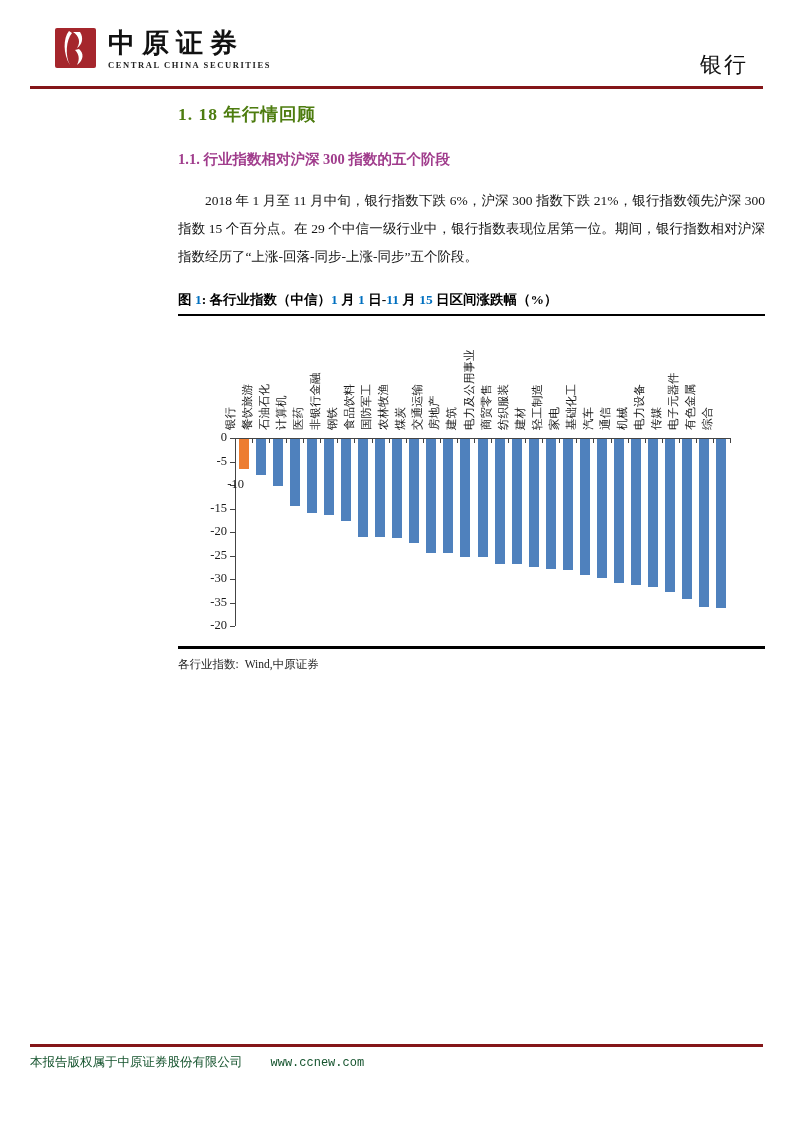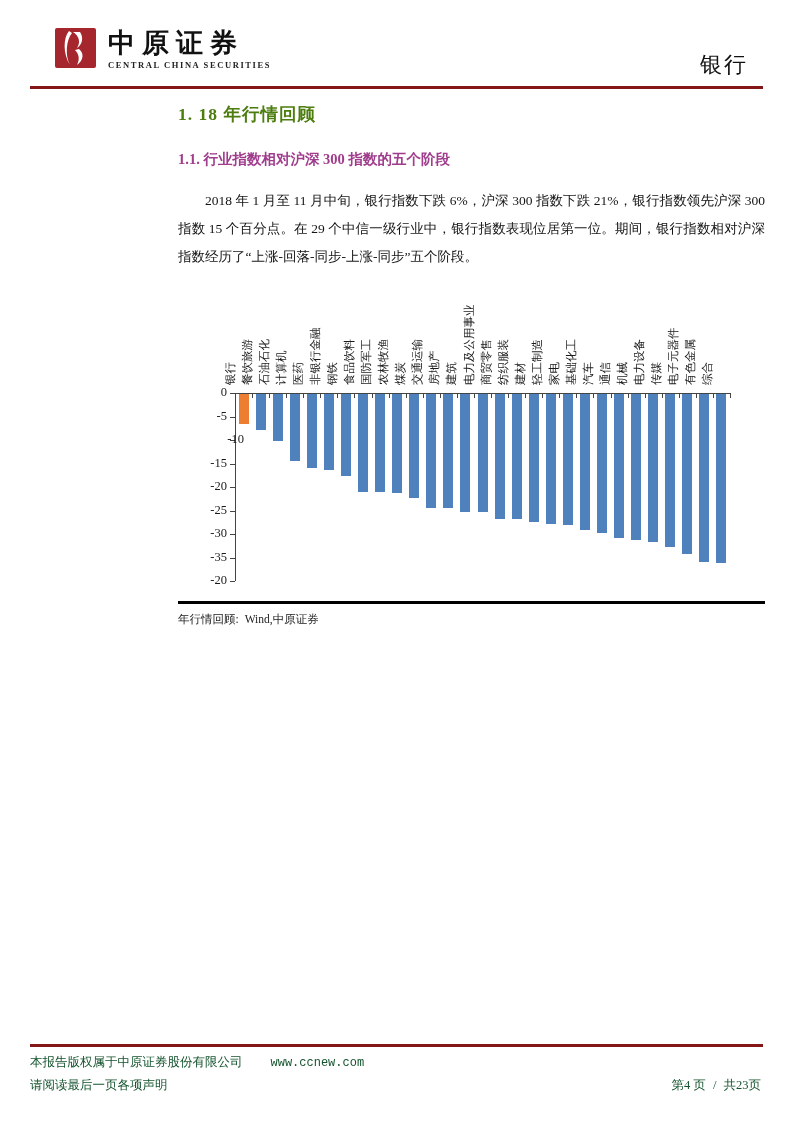--- a/index.html
+++ b/index.html
@@ -63,20 +63,21 @@
     <div class="sector">银行</div>
   </div>
   <div class="rule-maroon rule-header"></div>
 
   <div class="main">
     <h1 class="sec">1. 18 年行情回顾</h1>
     <h2 class="sec">1.1. 行业指数相对沪深 300 指数的五个阶段</h2>
 
     <p class="body">2018 年 1 月至 11 月中旬，银行指数下跌 6%，沪深 300 指数下跌 21%，银行指数领先沪深 300 指数 15 个百分点。在 29 个中信一级行业中，银行指数表现位居第一位。期间，银行指数相对沪深指数经历了“上涨-回落-同步-上涨-同步”五个阶段。</p>
 
+    <div class="fig-title" id="fig-title"><span>图 </span><span class="num">1</span><span>: 各行业指数（中信）</span><span class="num">1</span><span> 月 </span><span class="num">1</span><span> 日-</span><span class="num">11</span><span> 月 </span><span class="num">15</span><span> 日区间涨跌幅（%）</span></div>
 
     <div class="chart" id="chart">
         <div class="axis-line" style="left: 57px; top: 122px; width: 1px; height: 188px;"></div>
         <div class="axis-line" style="left: 57px; top: 122px; width: 495px; height: 1px;"></div>
         <div class="axis-line" style="left: 52px; top: 122px; width: 5px; height: 1px;"></div>
         <div class="ytick-label" style="left: 3px; top: 114px;">0</div>
         <div class="axis-line" style="left: 52px; top: 145.5px; width: 5px; height: 1px;"></div>
         <div class="ytick-label" style="left: 3px; top: 137.5px;">-5</div>
         <div class="axis-line" style="left: 52px; top: 169px; width: 5px; height: 1px;"></div>
         <div class="ytick-label" style="left: 20px; top: 161px;">-10</div>
@@ -177,33 +178,25 @@
         <div class="bar" title="电子元器件: -34" style="left: 504.328px; top: 123px; width: 10px; height: 159.8px; background: rgb(79, 129, 189);"></div>
         <div class="cat-label" style="left: 502.328px; top: 100px;">电子元器件</div>
         <div class="bar" title="有色金属: -35.8" style="left: 521.397px; top: 123px; width: 10px; height: 168.26px; background: rgb(79, 129, 189);"></div>
         <div class="cat-label" style="left: 519.397px; top: 100px;">有色金属</div>
         <div class="bar" title="综合: -35.9" style="left: 538.466px; top: 123px; width: 10px; height: 168.73px; background: rgb(79, 129, 189);"></div>
         <div class="cat-label" style="left: 536.466px; top: 100px;">综合</div>
       </div>
 
     <div class="fig-bottom-rule"></div>
     <div class="source-line">
-      <span class="lbl">年行情回顾:</span><span>Wind,中原证券</span>
+      <span class="lbl">各行业指数:</span><span>Wind,中原证券</span>
     </div>
 
   </div>
 
   <div class="rule-maroon footer-rule"></div>
   <div class="footer">
     <div class="row1">
       <span>本报告版权属于中原证券股份有限公司</span><span class="site">www.ccnew.com</span>
     </div>
-    <div class="row2">
-      <span>请阅读最后一页各项声明</span>
-      <span class="pageinfo">
-        <span>第4 页</span>
-        <span>/</span>
-        <span>共23页</span>
-      </span>
-    </div>
   </div>
 
 </div>
 
 </body></html>

